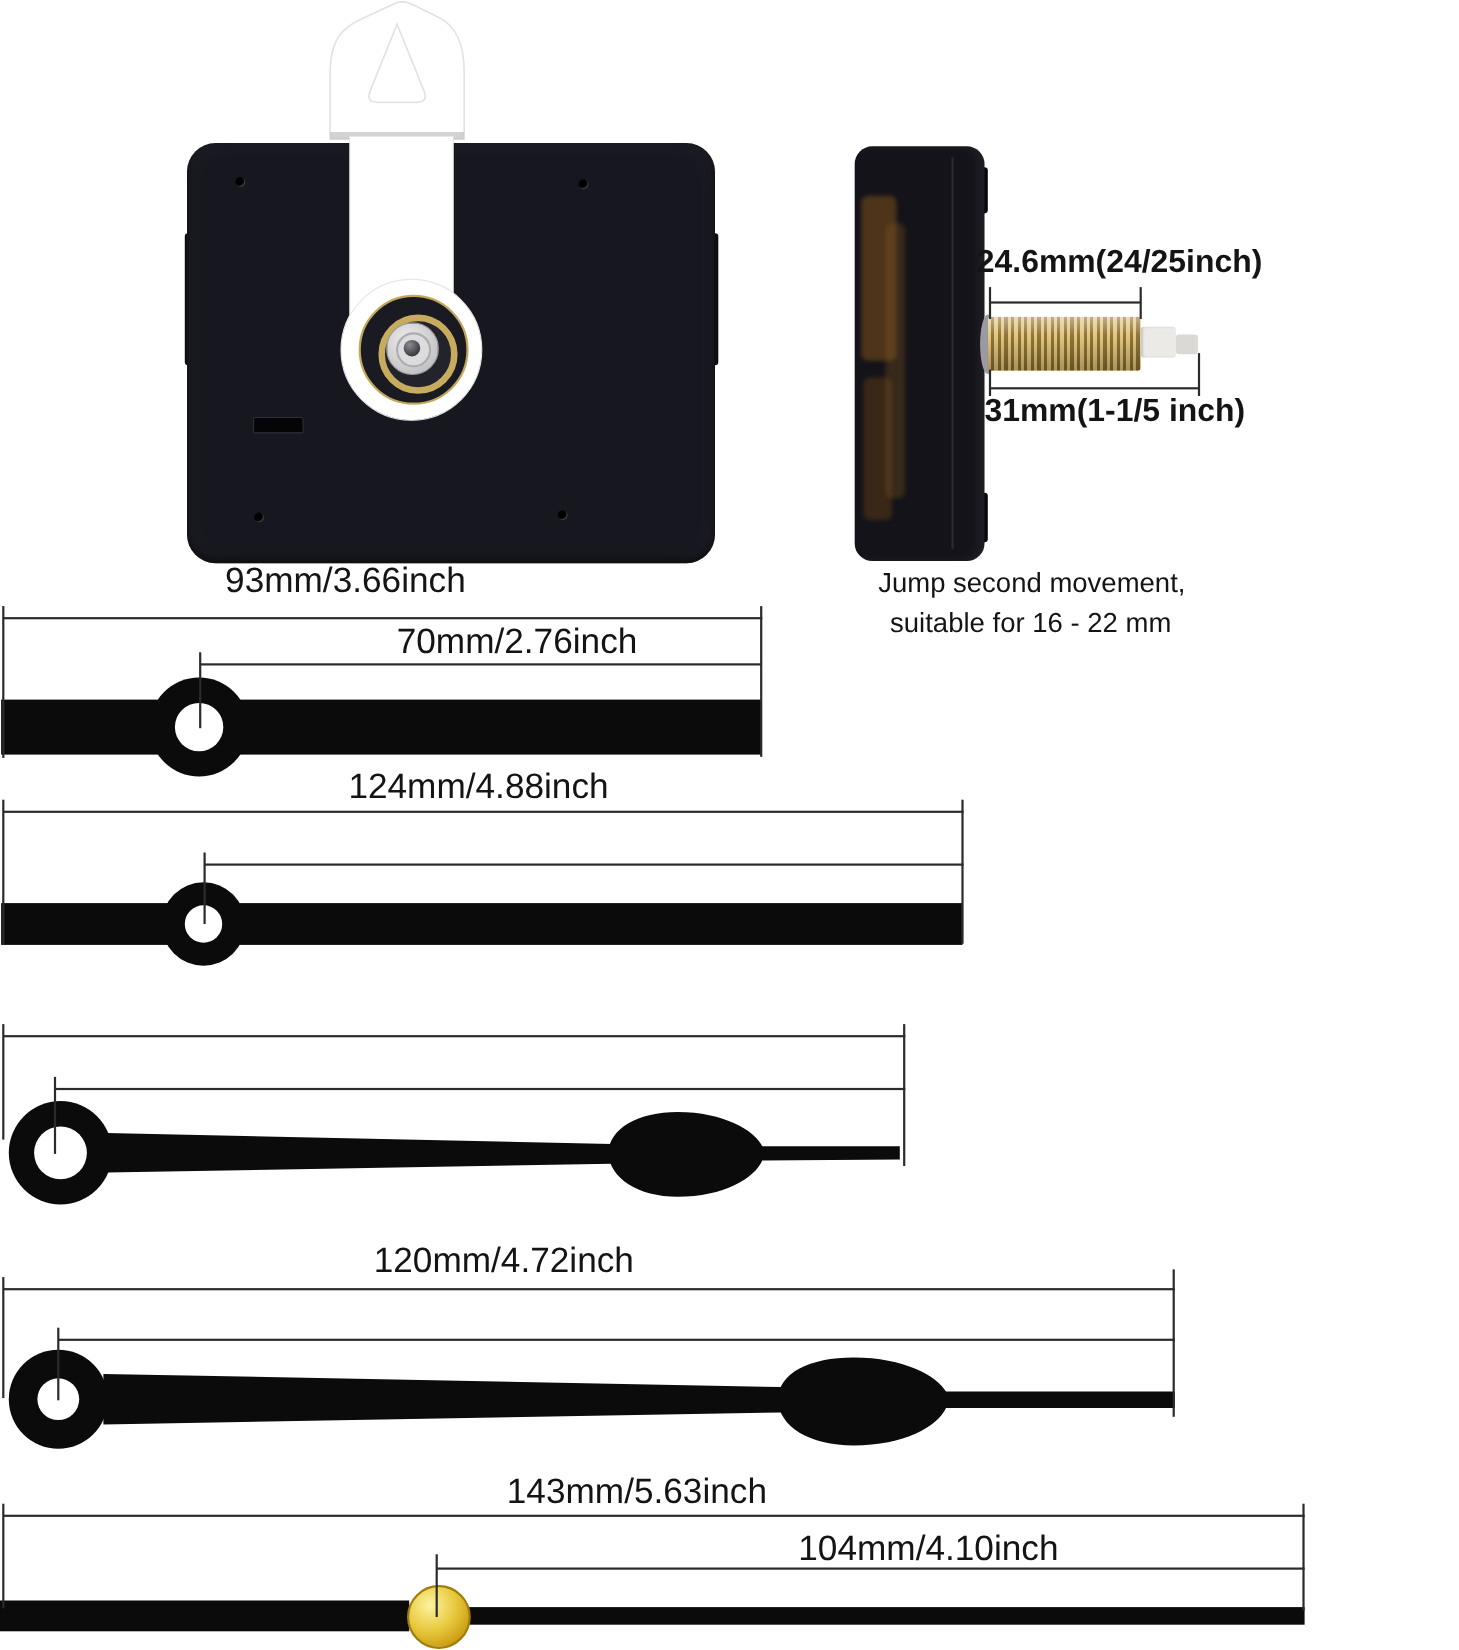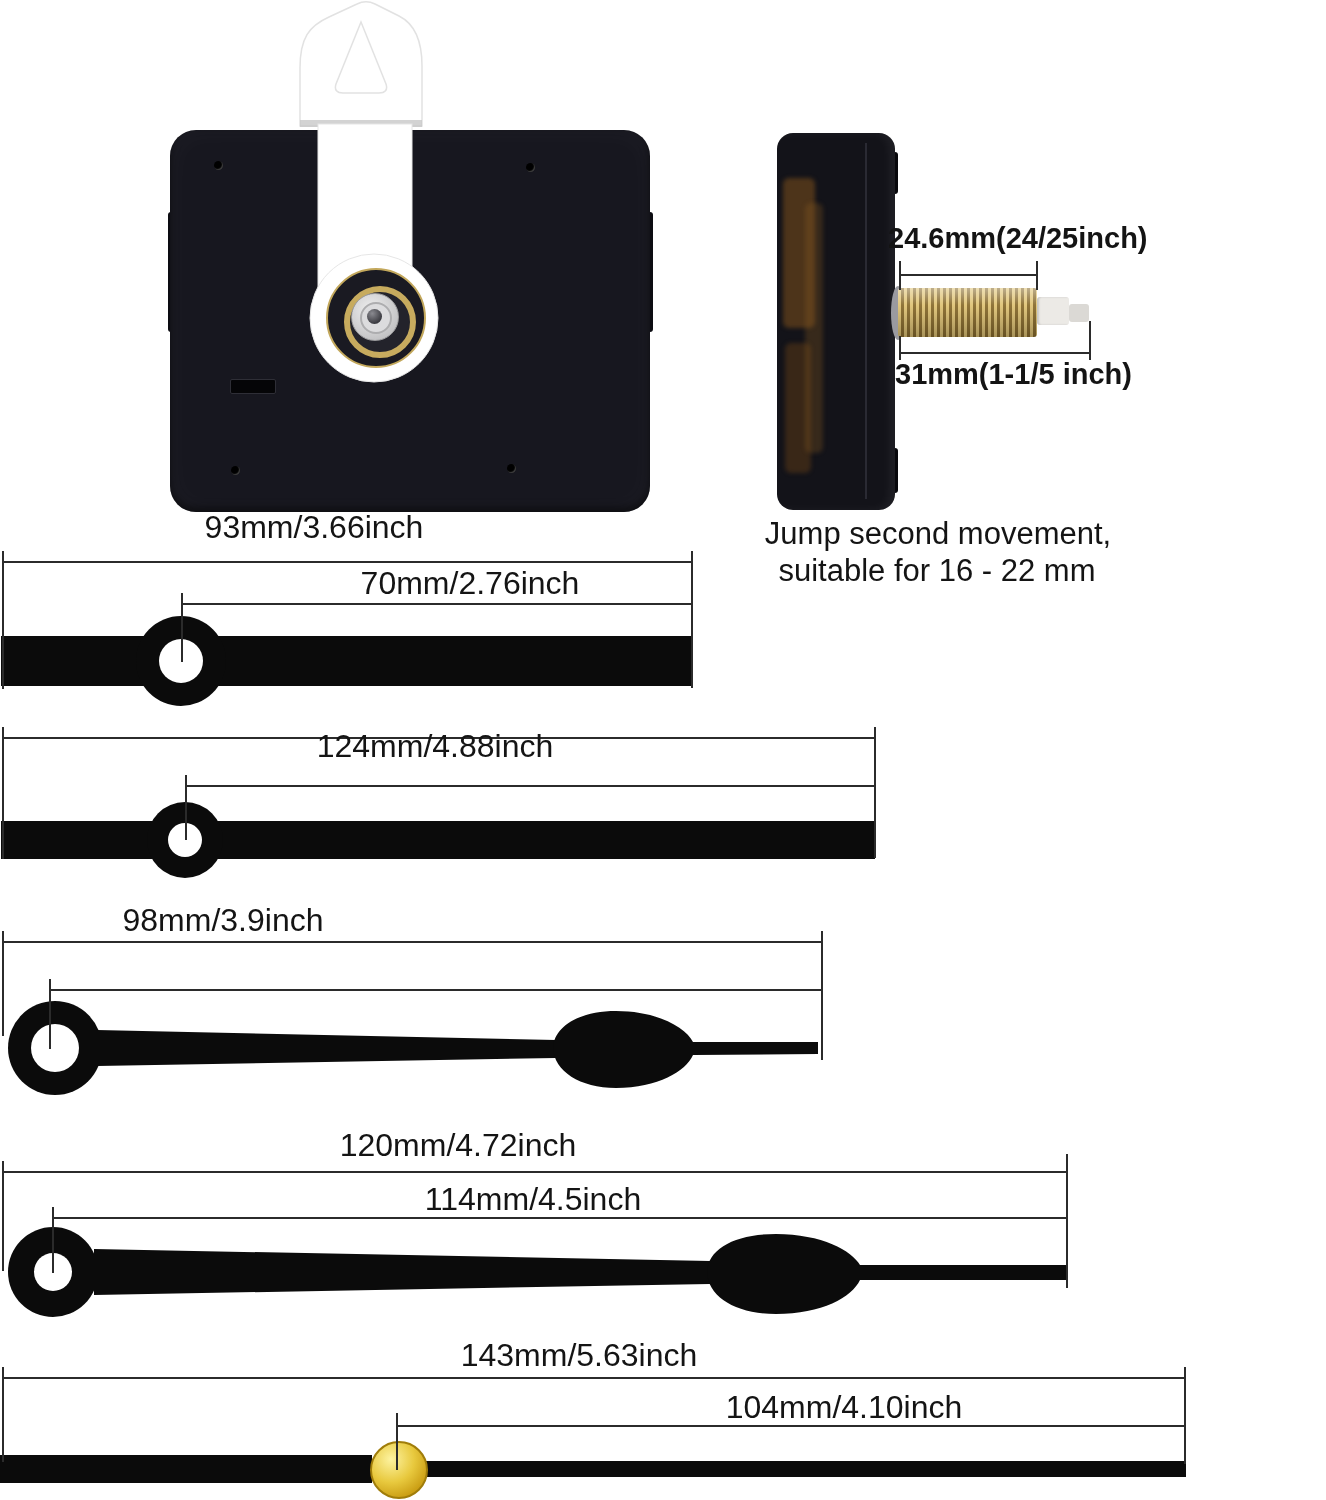--- a/index.html
+++ b/index.html
@@ -20,21 +20,21 @@
     position:absolute;white-space:nowrap;transform:translateX(-50%);
     font-size:32px;line-height:1.1;color:var(--text);z-index:6;
   }
   .dim-line{position:absolute;height:2px;background:var(--dim-line);z-index:4;}
   .tick{position:absolute;width:2px;background:var(--dim-line);z-index:7;}
   .hand-bar{position:absolute;background:var(--hand-black);z-index:2;}
   .hub{position:absolute;border-radius:50%;background:var(--hand-black);z-index:3;}
   .hub-hole{position:absolute;border-radius:50%;background:#fff;z-index:4;}
   .hand-svg{position:absolute;z-index:2;}
   .bold-label{position:absolute;white-space:nowrap;font-weight:bold;font-size:29px;z-index:6;}
-  .caption-line{position:absolute;white-space:nowrap;transform:translateX(-50%);font-size:31px;line-height:1.15;}
+  .caption-line{position:absolute;white-space:nowrap;transform:translateX(-50%);font-size:25px;line-height:1.15;}
   
   #front-body{
     left:170px;top:130px;width:480px;height:382px;background:var(--movement-body);
     border-radius:26px;box-shadow:inset 0 0 30px rgba(255,255,255,.04), inset 0 -4px 8px rgba(0,0,0,.6);
     z-index:1;
   }
   .screw{position:absolute;width:9px;height:9px;border-radius:50%;background:#000;
     box-shadow:inset -1px -1px 1px rgba(255,255,255,.25);}
   .edge-slot{position:absolute;width:9px;height:120px;background:#0c0c12;border-radius:3px;}
   #set-slot{position:absolute;left:60px;top:249px;width:44px;height:13px;background:#050507;
@@ -119,48 +119,46 @@
   <div class="dim-line" style="left:3px;top:561px;width:690px;"></div>
   <div class="tick" style="left:2px;top:551px;height:138px;"></div>
   <div class="tick" style="left:691px;top:551px;height:137px;"></div>
   <div class="dim-label" style="left:470px;top:566px;">70mm/2.76inch</div>
   <div class="dim-line" style="left:182px;top:603px;width:510px;"></div>
   <div class="tick" style="left:181px;top:593px;height:69px;"></div>
   <div class="hand-bar" style="left:1px;top:636px;width:691px;height:50px;"></div>
   <div class="hub" style="left:136px;top:616px;width:90px;height:90px;"></div>
   <div class="hub-hole" style="left:159px;top:639px;width:44px;height:44px;"></div>
 
-  <div class="dim-label" style="left:435px;top:697px;margin-top:32px;">124mm/4.88inch</div>
+  <div class="dim-label" style="left:435px;top:697px;">124mm/4.88inch</div>
   <div class="dim-line" style="left:3px;top:737px;width:873px;"></div>
   <div class="tick" style="left:2px;top:727px;height:132px;"></div>
   <div class="tick" style="left:874px;top:727px;height:131px;"></div>
   <div class="dim-line" style="left:186px;top:785px;width:690px;"></div>
   <div class="tick" style="left:185px;top:775px;height:65px;"></div>
   <div class="hand-bar" style="left:1px;top:821px;width:874px;height:38px;"></div>
   <div class="hub" style="left:147px;top:802px;width:76px;height:76px;"></div>
   <div class="hub-hole" style="left:168px;top:823px;width:34px;height:34px;"></div>
 
-  <div class="dim-label" style="left:223px;top:903px;">98mm/3.9inch</div>
   <div class="dim-line" style="left:3px;top:941px;width:820px;"></div>
   <div class="tick" style="left:2px;top:931px;height:105px;"></div>
   <div class="tick" style="left:821px;top:931px;height:129px;"></div>
   <div class="dim-line" style="left:50px;top:989px;width:773px;"></div>
   <div class="tick" style="left:49px;top:979px;height:70px;"></div>
   <svg class="hand-svg" style="left:0;top:998px;" width="830" height="105" viewBox="0 0 830 105">
     <circle cx="55" cy="50" r="47" fill="#0b0b0b"></circle>
     <circle cx="55" cy="50" r="24" fill="#ffffff"></circle>
     <polygon points="97,32 556,42 556,60 97,68" fill="#0b0b0b"></polygon>
     <path fill="#0b0b0b" d="M553,50 C554,28 580,13 616,13 C658,13 686,30 693,44 L818,44 L818,56 L693,57 C686,73 658,90 616,90 C580,90 554,73 553,50 Z"></path>
   </svg>
 
   <div class="dim-label" style="left:458px;top:1128px;">120mm/4.72inch</div>
   <div class="dim-line" style="left:3px;top:1171px;width:1065px;"></div>
   <div class="tick" style="left:2px;top:1161px;height:110px;"></div>
   <div class="tick" style="left:1066px;top:1154px;height:134px;"></div>
-  <div class="dim-label" style="left:533px;top:1182px;">114mm/4.5inch</div>
   <div class="dim-line" style="left:53px;top:1217px;width:1015px;"></div>
   <div class="tick" style="left:52px;top:1207px;height:66px;"></div>
   <svg class="hand-svg" style="left:0;top:1222px;" width="1080" height="110" viewBox="0 0 1080 110">
     <circle cx="53" cy="50" r="45" fill="#0b0b0b"></circle>
     <circle cx="53" cy="50" r="19" fill="#ffffff"></circle>
     <polygon points="94,27 710,39 710,62 94,73" fill="#0b0b0b"></polygon>
     <path fill="#0b0b0b" d="M707,50 C708,26 736,12 776,12 C822,12 852,29 860,43 L1068,43 L1068,58 L860,58 C852,75 822,92 776,92 C736,92 708,75 707,50 Z"></path>
   </svg>
 
   <div class="dim-label" style="left:579px;top:1338px;text-align:right;">143mm/5.63inch</div>

